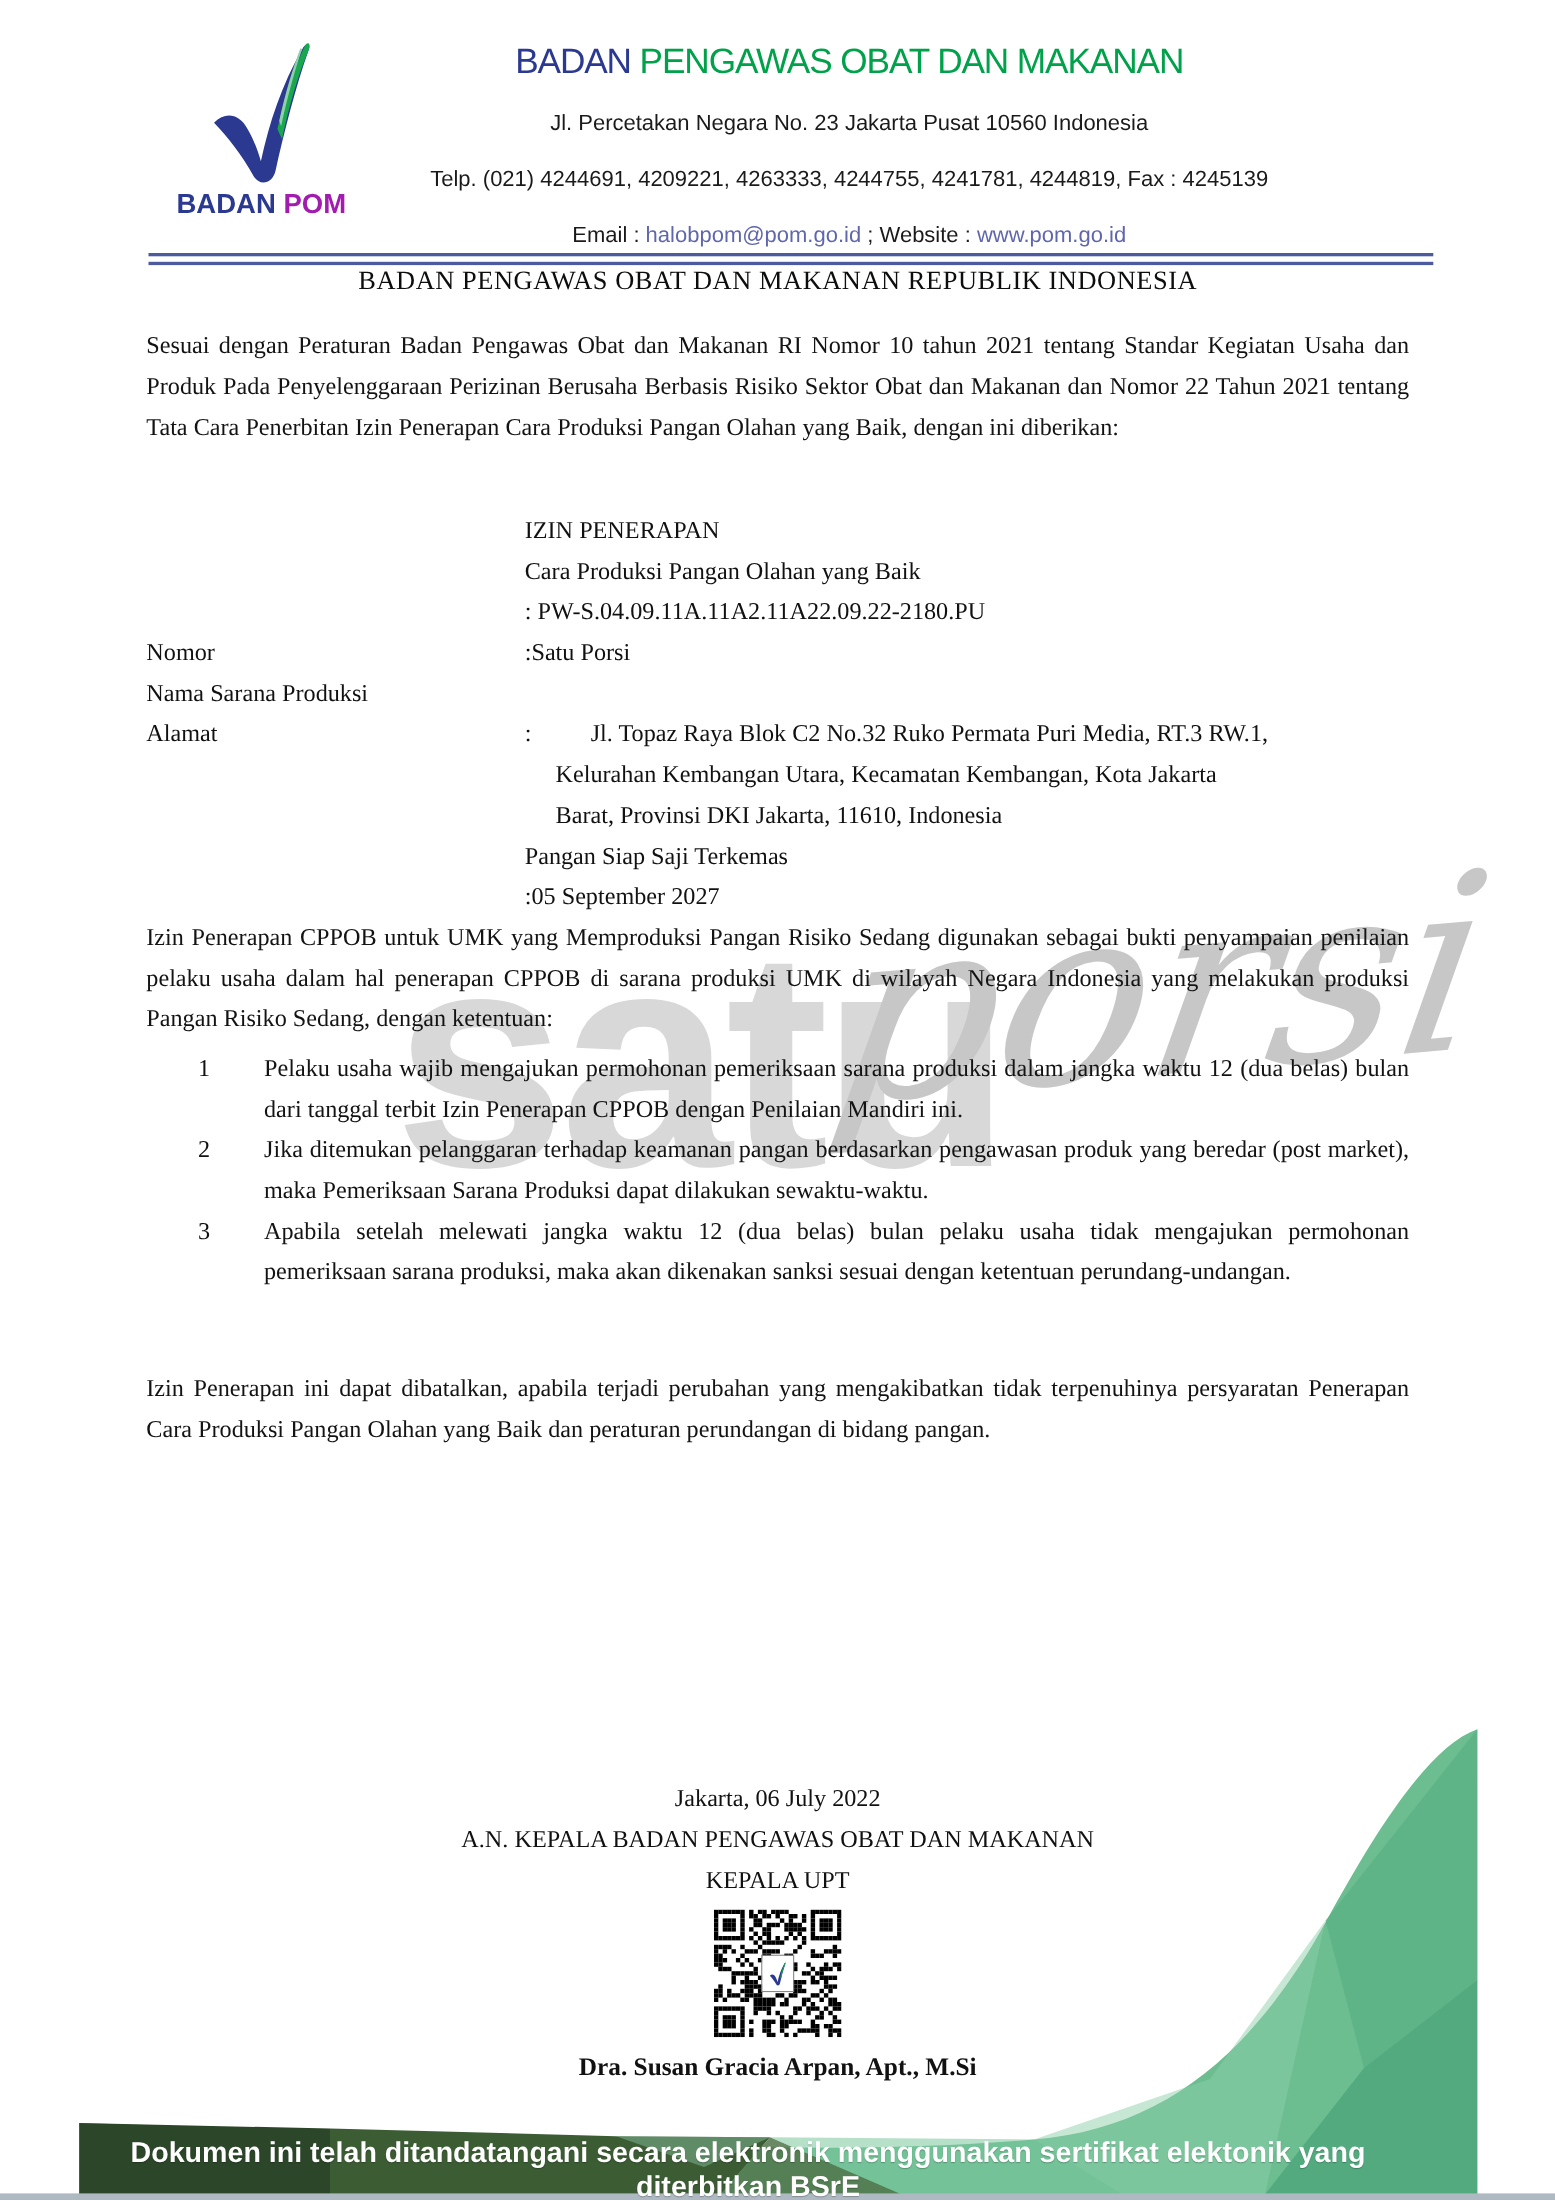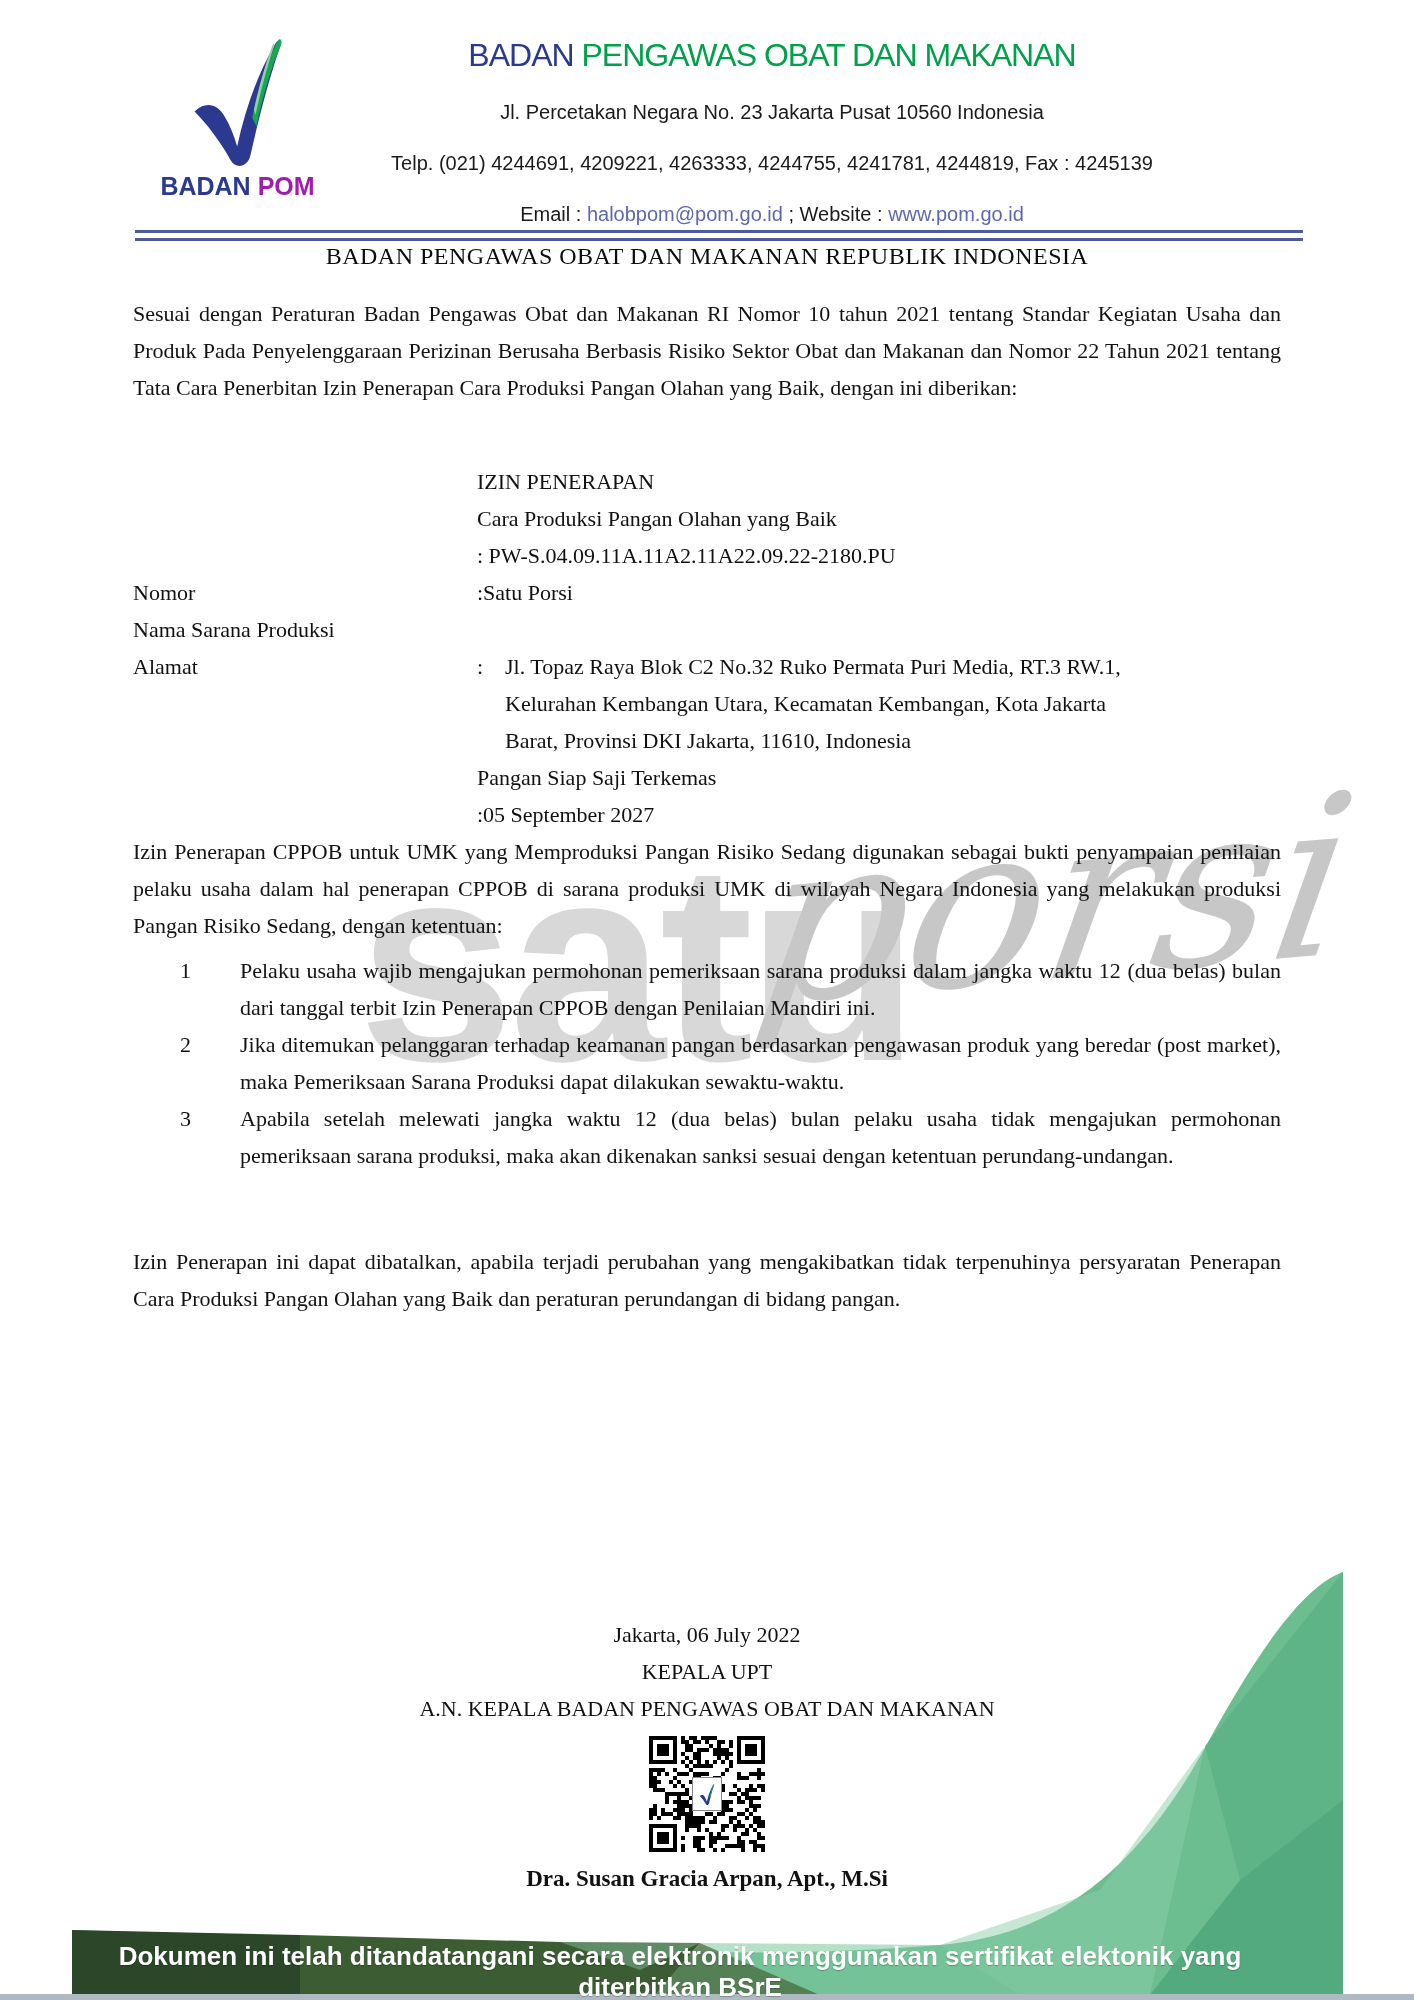--- a/index.html
+++ b/index.html
@@ -119,21 +119,21 @@
       <div class="frow" style="top:111px;">
         <span class="flabel">Nomor</span>
         <span class="fvalue">:Satu Porsi</span>
       </div>
       <div class="frow" style="top:148px;">
         <span class="flabel">Nama Sarana Produksi</span>
       </div>
       <div class="frow" style="top:185px;">
         <span class="flabel">Alamat</span>
         <span class="addr-colon">:</span>
-        <span class="addr-line" style="top:0;">Jl. Topaz Raya Blok C2 No.32 Ruko Permata Puri Media, RT.3 RW.1,</span>
+        <span class="addr-line" style="top:0;margin-left:32px;">Jl. Topaz Raya Blok C2 No.32 Ruko Permata Puri Media, RT.3 RW.1,</span>
         <span class="addr-line" style="top:37px;">Kelurahan Kembangan Utara, Kecamatan Kembangan, Kota Jakarta</span>
         <span class="addr-line" style="top:74px;">Barat, Provinsi DKI Jakarta, 11610, Indonesia</span>
       </div>
       <div class="frow" style="top:296px;">
         <span class="fvalue">Pangan Siap Saji Terkemas</span>
       </div>
       <div class="frow" style="top:333px;">
         <span class="fvalue">:05 September 2027</span>
       </div>
     </div>
@@ -152,22 +152,22 @@
       <div class="cond">
         <span class="cond-num">3</span>
         <div class="cond-text">Apabila setelah melewati jangka waktu 12 (dua belas) bulan pelaku usaha tidak mengajukan permohonan pemeriksaan sarana produksi, maka akan dikenakan sanksi sesuai dengan ketentuan perundang-undangan.</div>
       </div>
     </div>
 
     <div class="para" id="para-closing">Izin Penerapan ini dapat dibatalkan, apabila terjadi perubahan yang mengakibatkan tidak terpenuhinya persyaratan Penerapan Cara Produksi Pangan Olahan yang Baik dan peraturan perundangan di bidang pangan.</div>
 
     <div class="sig">
       <div>Jakarta, 06 July 2022</div>
+      <div>A.N. KEPALA BADAN PENGAWAS OBAT DAN MAKANAN</div>
       <div>KEPALA UPT</div>
-      <div>A.N. KEPALA BADAN PENGAWAS OBAT DAN MAKANAN</div>
       <div class="qr-wrap">
         <svg id="qr" width="116" height="116" viewBox="0 0 116 116">
             <rect x="0" y="0" width="4" height="4" fill="#000"></rect>
             <rect x="4" y="0" width="4" height="4" fill="#000"></rect>
             <rect x="8" y="0" width="4" height="4" fill="#000"></rect>
             <rect x="12" y="0" width="4" height="4" fill="#000"></rect>
             <rect x="16" y="0" width="4" height="4" fill="#000"></rect>
             <rect x="20" y="0" width="4" height="4" fill="#000"></rect>
             <rect x="24" y="0" width="4" height="4" fill="#000"></rect>
             <rect x="32" y="0" width="4" height="4" fill="#000"></rect>

